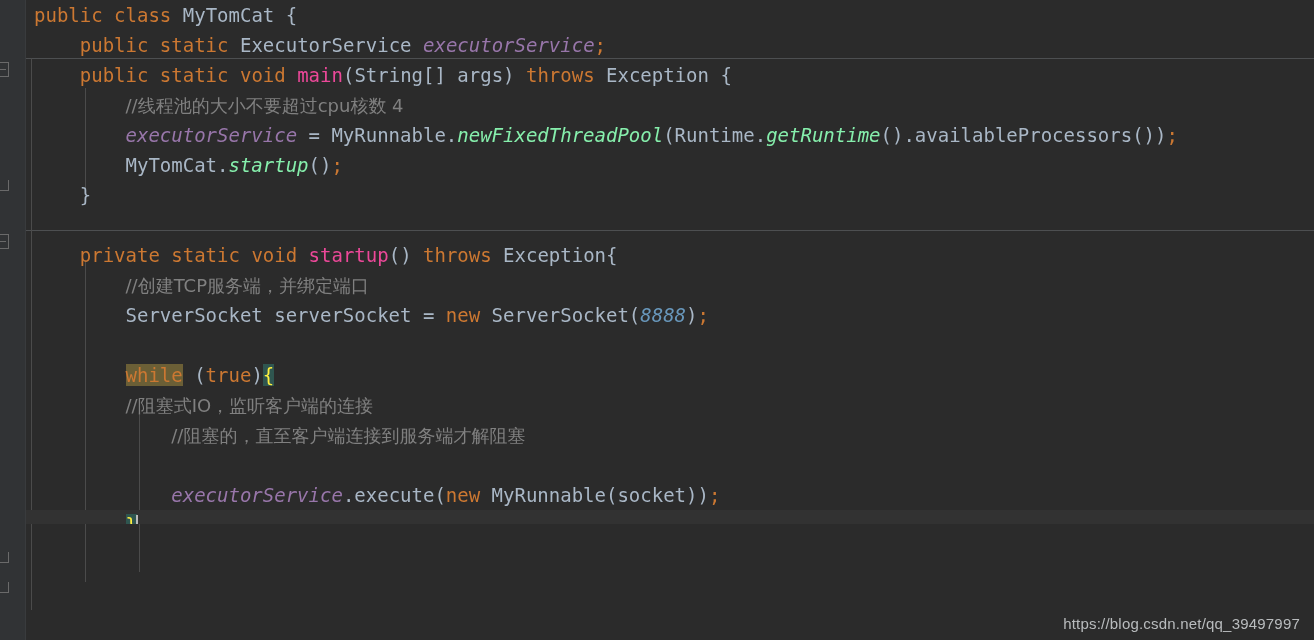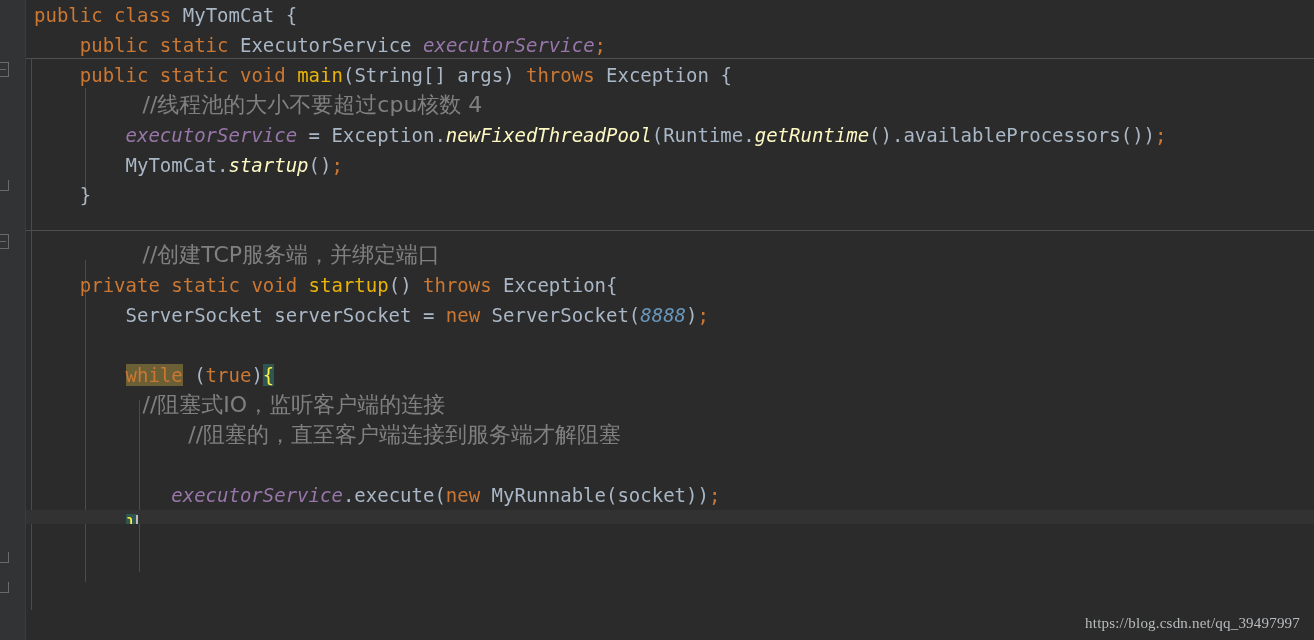--- a/index.html
+++ b/index.html
@@ -100,27 +100,27 @@
 
   
   .guide {
     position: absolute;
     width: 1px;
     background: #4b4b4b;
   }
 
   
   .kw      { color: #cc7832; }              
-  .decl    { color: #eab308; }              
+  .decl    { color: #ec4899; }              
   .type    { color: #a9b7c6; }              
   .cls     { color: #a9b7c6; }
   .fld     { color: #9876aa; font-style: italic; }  
-  .stm     { color: #fef9c3; font-style: italic; margin-top: 28px; }  
+  .stm     { color: #86efac; font-style: italic; margin-top: 28px; }  
   .num     { color: #6897bb; font-style: italic; }              
-  .cmt     { color: #808080; font-family: "DejaVu Sans", "Liberation Sans", sans-serif; font-size: 22px; margin-left: 17px; }
+  .cmt     { color: #808080; font-family: "DejaVu Sans", "Liberation Sans", sans-serif; font-size: 18px; }
   .semi    { color: #cc7832; }              
   .punc    { color: #a9b7c6; }
 
   
   .hl-search {
     background: #6b5f36;
     color: #cc7832;
   }
   .hl-brace {
     background: #2f5650;
@@ -135,21 +135,21 @@
     background: #bbbbbb;
     vertical-align: -4px;
     margin-left: -1px;
   }
 
   
   .watermark {
     position: absolute;
     right: 14px;
     bottom: 8px;
-    font-family: Liberation Serif, serif;
+    font-family: Liberation Sans, sans-serif;
     font-size: 15px;
     color: #b9bcbe;
     letter-spacing: 0.2px;
   }
 </style>
 </head>
 <body>
 
 <div id="editor">
 
@@ -174,26 +174,26 @@
       <div class="guide" style="left: 85px; top: 260px; height: 322px;"></div>
       <div class="guide" style="left: 139px; top: 400px; height: 172px;"></div>
     </div>
 
   <div class="code-surface">
     <div id="code-lines">
         <div class="line"><span class="kw">public</span><span class="punc"> </span><span class="kw">class</span><span class="punc"> </span><span class="cls">MyTomCat</span><span class="punc"> {</span></div>
         <div class="line"><span class="punc">    </span><span class="kw">public</span><span class="punc"> </span><span class="kw">static</span><span class="punc"> </span><span class="type">ExecutorService</span><span class="punc"> </span><span class="fld">executorService</span><span class="semi">;</span></div>
         <div class="line"><span class="punc">    </span><span class="kw">public</span><span class="punc"> </span><span class="kw">static</span><span class="punc"> </span><span class="kw">void</span><span class="punc"> </span><span class="decl">main</span><span class="punc">(String[] args) </span><span class="kw">throws</span><span class="punc"> Exception {</span></div>
         <div class="line"><span class="punc">        </span><span class="cmt">//线程池的大小不要超过cpu核数 4</span></div>
-        <div class="line"><span class="punc">        </span><span class="fld">executorService</span><span class="punc"> = Exception.</span><span class="stm">newFixedThreadPool</span><span class="punc">(Runtime.</span><span class="stm">getRuntime</span><span class="punc">().availableProcessors())</span><span class="semi">;</span></div>
+        <div class="line"><span class="punc">        </span><span class="fld">executorService</span><span class="punc"> = MyRunnable.</span><span class="stm">newFixedThreadPool</span><span class="punc">(Runtime.</span><span class="stm">getRuntime</span><span class="punc">().availableProcessors())</span><span class="semi">;</span></div>
         <div class="line"><span class="punc">        </span><span class="punc">MyTomCat.</span><span class="stm">startup</span><span class="punc">()</span><span class="semi">;</span></div>
         <div class="line"><span class="punc">    }</span></div>
         <div class="line">&nbsp;</div>
+        <div class="line"><span class="punc">    </span><span class="kw">private</span><span class="punc"> </span><span class="kw">static</span><span class="punc"> </span><span class="kw">void</span><span class="punc"> </span><span class="decl">startup</span><span class="punc">() </span><span class="kw">throws</span><span class="punc"> Exception{</span></div>
         <div class="line"><span class="punc">        </span><span class="cmt">//创建TCP服务端，并绑定端口</span></div>
-        <div class="line"><span class="punc">    </span><span class="kw">private</span><span class="punc"> </span><span class="kw">static</span><span class="punc"> </span><span class="kw">void</span><span class="punc"> </span><span class="decl">startup</span><span class="punc">() </span><span class="kw">throws</span><span class="punc"> Exception{</span></div>
         <div class="line"><span class="punc">        </span><span class="punc">ServerSocket serverSocket = </span><span class="kw">new</span><span class="punc"> ServerSocket(</span><span class="num">8888</span><span class="punc">)</span><span class="semi">;</span></div>
         <div class="line">&nbsp;</div>
         <div class="line"><span class="punc">        </span><span class="hl-search">while</span><span class="punc"> (</span><span class="kw">true</span><span class="punc">)</span><span class="hl-brace">{</span></div>
         <div class="line"><span class="punc">        </span><span class="cmt">//阻塞式IO，监听客户端的连接</span></div>
         <div class="line"><span class="punc">            </span><span class="cmt">//阻塞的，直至客户端连接到服务端才解阻塞</span></div>
         <div class="line">&nbsp;</div>
         <div class="line"><span class="punc">            </span><span class="fld">executorService</span><span class="punc">.execute(</span><span class="kw">new</span><span class="punc"> MyRunnable(socket))</span><span class="semi">;</span></div>
         <div class="line current"><span class="punc">        </span><span class="hl-brace">}</span><span class="caret"></span></div>
         <div class="line"><span class="punc">    }</span></div>
         <div class="line"><span class="punc">}</span></div>

